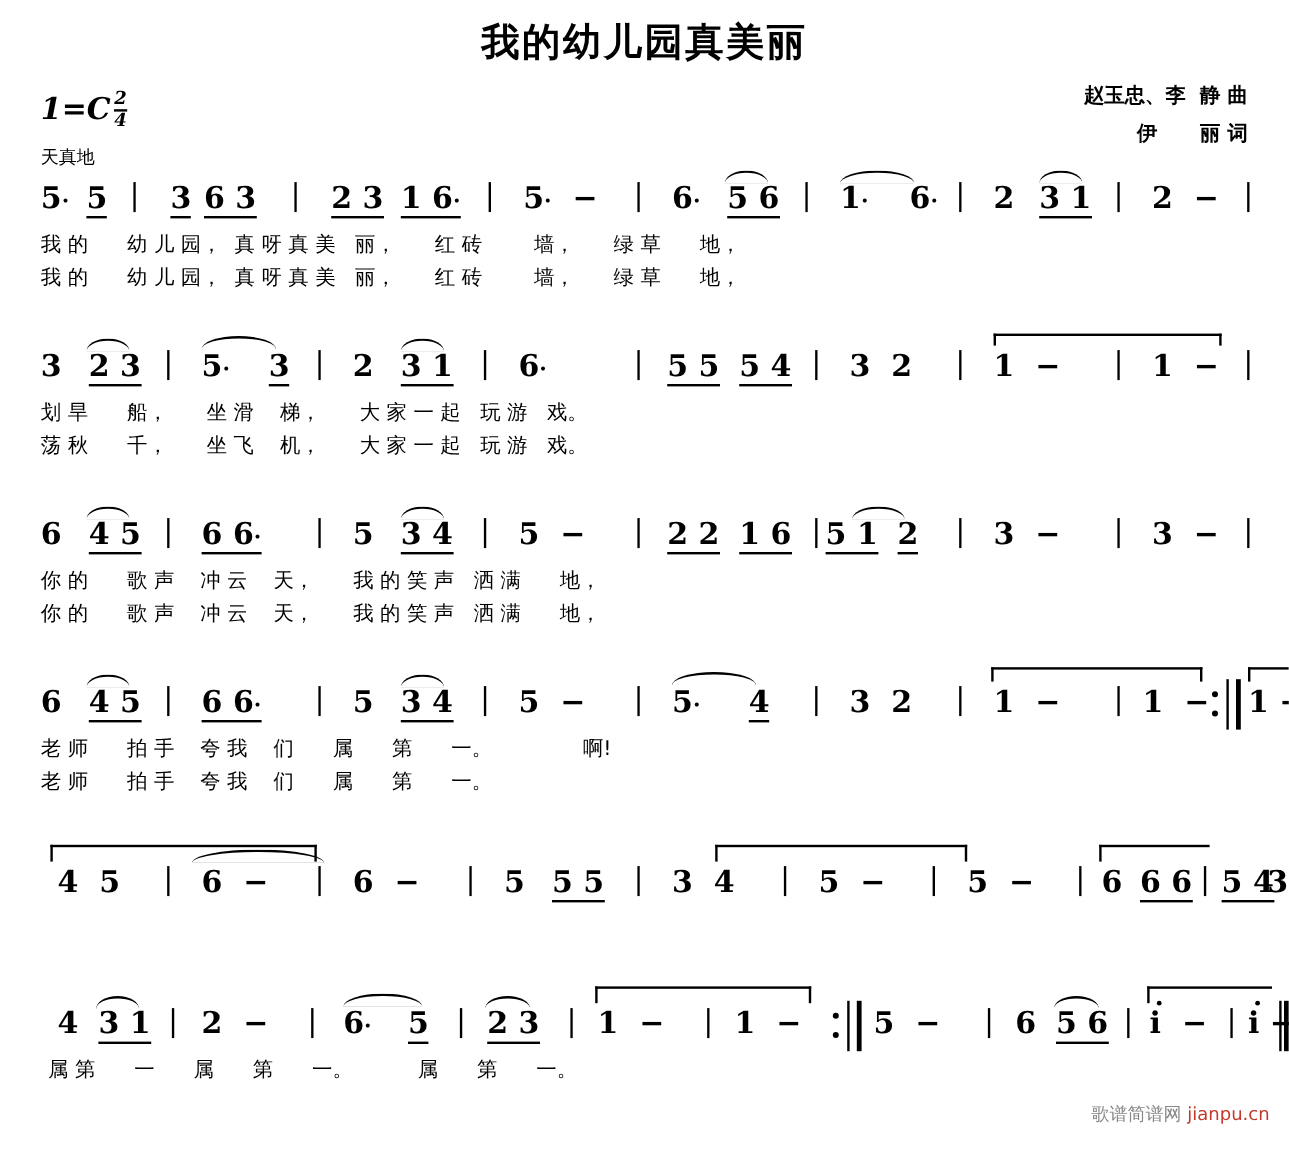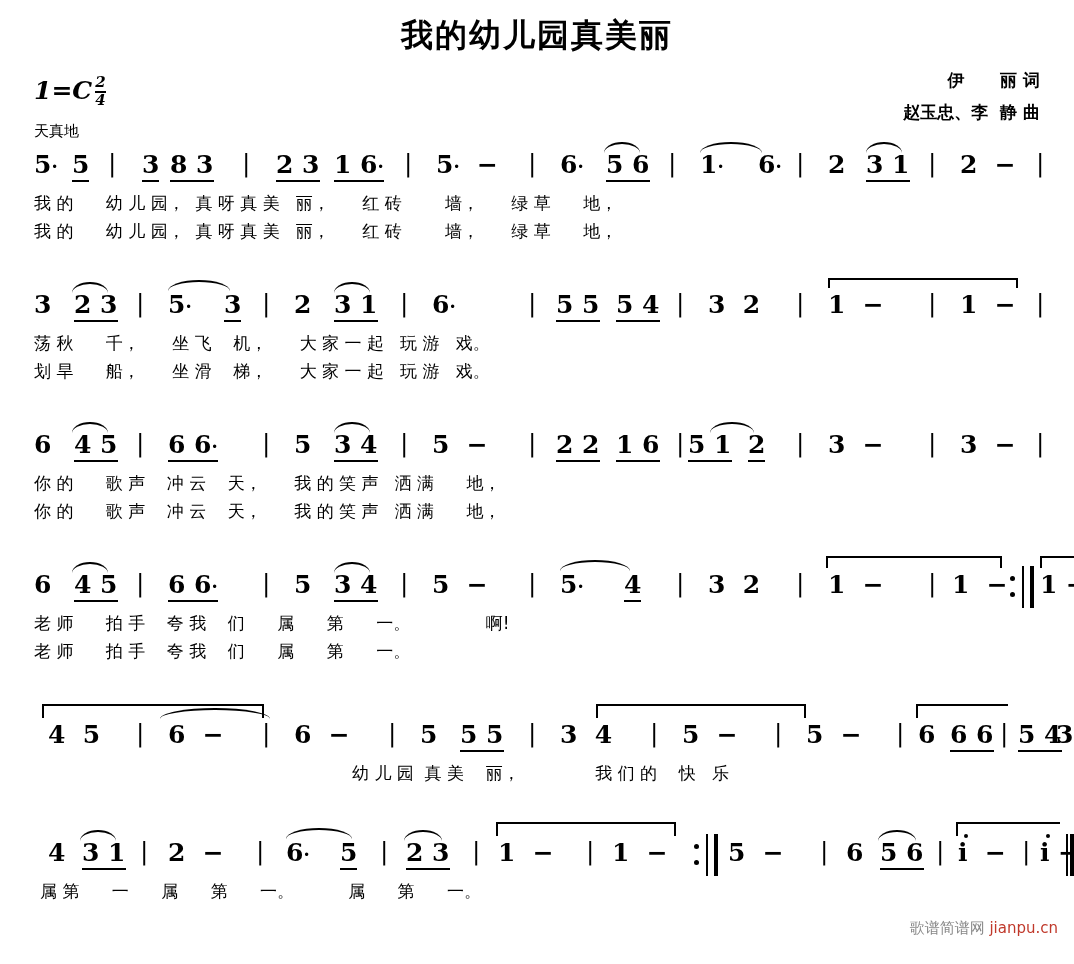--- a/index.html
+++ b/index.html
@@ -110,31 +110,31 @@
 
   <div class="title">我的幼儿园真美丽</div>
 
   <div class="key">
     <span>1=</span><span>C</span><span class="frac"><span class="num">2</span><span class="den" style="border-top:2px solid #000;">4</span></span>
   </div>
 
   <div class="mood">天真地</div>
 
   <div class="credits">
+    <div>赵玉忠、李  静 曲</div>
     <div>伊      丽 词</div>
-    <div>赵玉忠、李  静 曲</div>
   </div>
 
   <div class="system" style="top:148px;">
     <div class="row-notes">
       <span class="cell" style="left:34px;top:2px;">5<span style="font-size:18px;">·</span></span>
       <span class="cell underline1" style="left:72px;top:2px;">5</span>
       <span class="cell bar" style="left:108px;top:0px;">|</span>
       <span class="cell underline1" style="left:142px;top:2px;">3</span>
-      <span class="cell underline1" style="left:170px;top:2px;">8 3</span>
+      <span class="cell underline1" style="left:170px;top:2px;">6 3</span>
       <span class="cell bar" style="left:242px;top:0px;">|</span>
       <span class="cell underline1" style="left:276px;top:2px;">2 3</span>
       <span class="cell underline1" style="left:334px;top:2px;">1 6<span style="font-size:18px;">·</span></span>
       <span class="cell bar" style="left:404px;top:0px;">|</span>
       <span class="cell" style="left:436px;top:2px;">5<span style="font-size:18px;">·</span>&nbsp;&nbsp;−</span>
       <span class="cell bar" style="left:528px;top:0px;">|</span>
       <span class="cell" style="left:560px;top:2px;">6<span style="font-size:18px;">·</span></span>
       <span class="cell underline1" style="left:606px;top:2px;">5 6</span>
       <span class="cell bar" style="left:668px;top:0px;">|</span>
       <span class="cell" style="left:700px;top:2px;">1<span style="font-size:18px;">·</span></span>
@@ -182,24 +182,24 @@
       <span class="cell bar" style="left:1036px;top:0px;">|</span>
 
       <span class="slur" style="left:72px;top:-6px;width:36px;"></span>
       <span class="slur" style="left:168px;top:-8px;width:62px;"></span>
       <span class="slur" style="left:334px;top:-6px;width:36px;"></span>
       <span class="beam" style="left:828px;top:-10px;width:190px;"></span>
       <span class="barline" style="left:828px;top:-10px;height:10px;"></span>
       <span class="barline" style="left:1016px;top:-10px;height:10px;"></span>
     </div>
     <div class="row-lyric">
+      <span class="cell" style="left:34px;">划 旱      船，      坐 滑    梯，      大 家 一 起   玩 游   戏。</span>
+    </div>
+    <div class="row-lyric">
       <span class="cell" style="left:34px;">荡 秋      千，      坐 飞    机，      大 家 一 起   玩 游   戏。</span>
-    </div>
-    <div class="row-lyric">
-      <span class="cell" style="left:34px;">划 旱      船，      坐 滑    梯，      大 家 一 起   玩 游   戏。</span>
     </div>
   </div>
 
   <div class="system" style="top:428px;">
     <div class="row-notes">
       <span class="cell" style="left:34px;top:2px;">6</span>
       <span class="cell underline1" style="left:74px;top:2px;">4 5</span>
       <span class="cell bar" style="left:136px;top:0px;">|</span>
       <span class="cell underline1" style="left:168px;top:2px;">6 6<span style="font-size:18px;">·</span></span>
       <span class="cell bar" style="left:262px;top:0px;">|</span>
@@ -299,23 +299,20 @@
 
       <span class="beam" style="left:42px;top:-14px;width:222px;"></span>
       <span class="barline" style="left:42px;top:-14px;height:14px;"></span>
       <span class="barline" style="left:262px;top:-14px;height:14px;"></span>
       <span class="slur" style="left:160px;top:-10px;width:110px;"></span>
       <span class="beam" style="left:596px;top:-14px;width:210px;"></span>
       <span class="barline" style="left:596px;top:-14px;height:14px;"></span>
       <span class="barline" style="left:804px;top:-14px;height:14px;"></span>
       <span class="beam" style="left:916px;top:-14px;width:92px;"></span>
       <span class="barline" style="left:916px;top:-14px;height:14px;"></span>
-    </div>
-    <div class="row-lyric">
-      <span class="cell" style="left:352px;">幼 儿 园  真 美    丽，              我 们 的    快   乐</span>
     </div>
   </div>
 
   <div class="system" style="top:836px;">
     <div class="row-notes">
       <span class="cell" style="left:48px;top:2px;">4</span>
       <span class="cell underline1" style="left:82px;top:2px;">3 1</span>
       <span class="cell bar" style="left:140px;top:0px;">|</span>
       <span class="cell" style="left:168px;top:2px;">2&nbsp;&nbsp;−</span>
       <span class="cell bar" style="left:256px;top:0px;">|</span>

